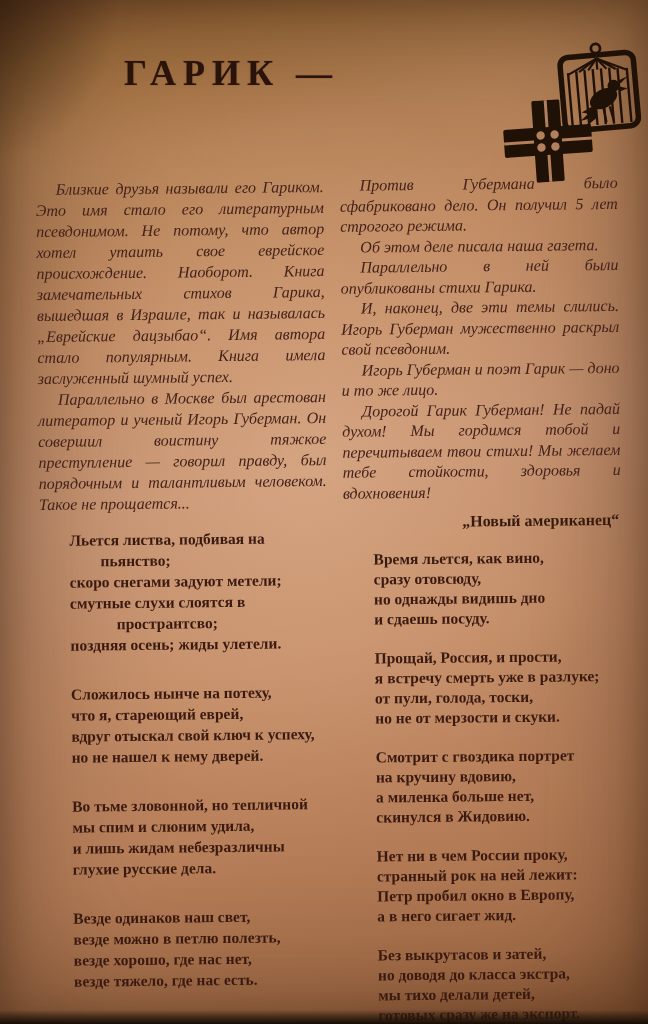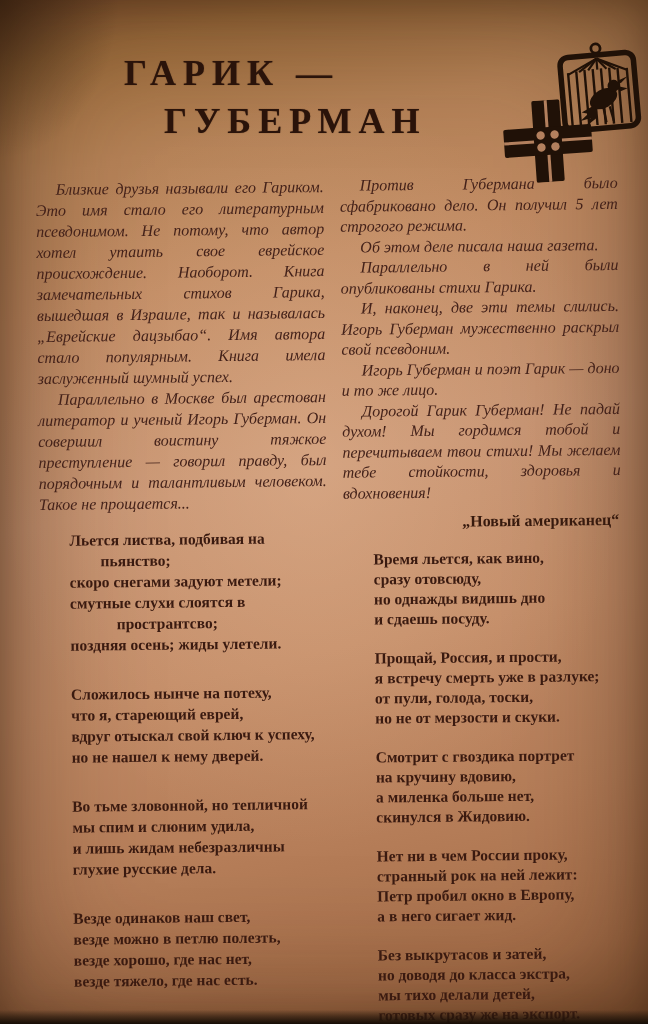--- a/index.html
+++ b/index.html
@@ -70,21 +70,20 @@
   .pline{white-space:pre-wrap;}
 </style>
 </head>
 <body>
 
 <div class="page">
 
   <div class="header">
     <div class="title">
       <div class="t1">ГАРИК —</div>
-      <div class="t2">ГУБЕРМАН</div>
     </div>
 
     <div class="emblems">
       <svg class="cage" width="88" height="92" viewBox="0 0 90 100" aria-hidden="true">
         <g stroke="#201107" fill="none">
           <circle cx="46" cy="7" r="5" stroke-width="3"></circle>
           <rect x="6" y="14" width="80" height="80" rx="9" stroke-width="6"></rect>
           <g stroke-width="2.4">
             <path d="M46 18 L14 33"></path>
               <path d="M46 18 L26 31"></path>

